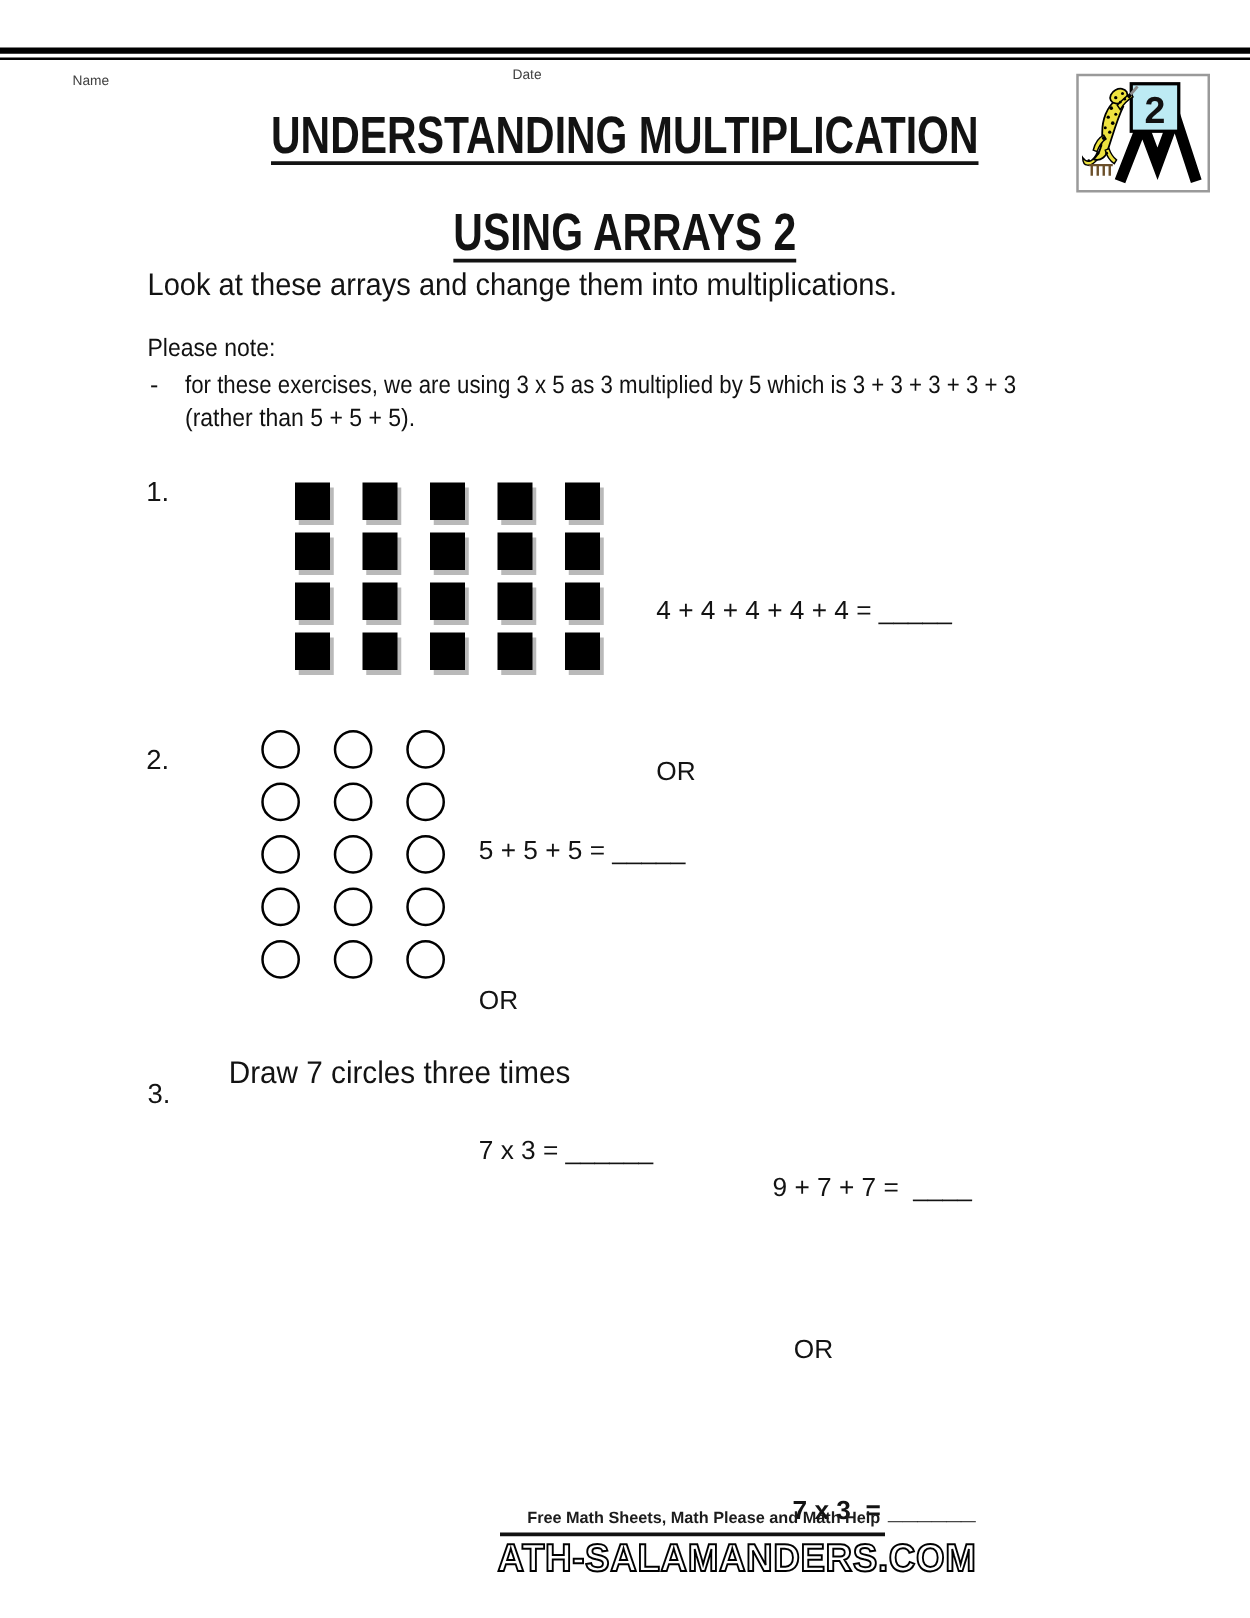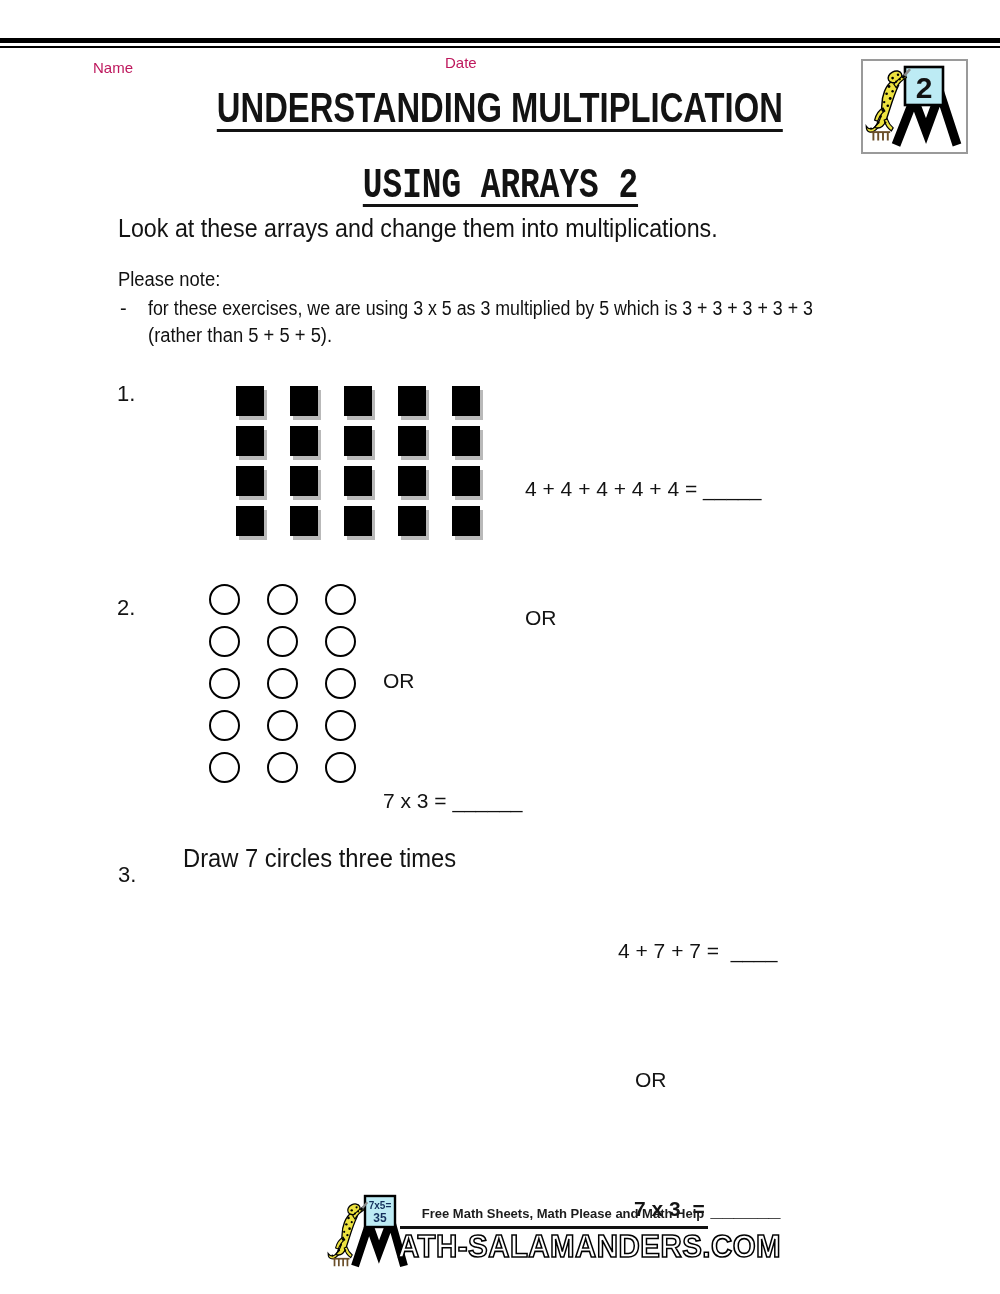--- a/index.html
+++ b/index.html
@@ -4,30 +4,30 @@
 <style>
   html,body{margin:0;padding:0;background:#fff;}
   .page{
     position:relative;width:1000px;height:1294px;background:#fff;overflow:hidden;
     font-family:"Liberation Sans", sans-serif;color:var(--ink,#111);
   }
   .topbar{
     position:absolute;left:0;top:38px;width:1000px;height:3px;
     border-top:5px solid #000;border-bottom:2px solid #000;background:#fff;
   }
-  .field-label{position:absolute;font-size:15px;color:#be185d;margin-left:35px;}
+  .field-label{position:absolute;font-size:11px;color:#404040;}
   .name-label{left:58px;top:59px;}
   .date-label{left:410px;top:54px;}
 
   .badge-box{position:absolute;left:861px;top:59px;width:103px;height:91px;
     border:2px solid #9a9a9a;background:#fff;}
 
   .title-row{position:absolute;left:0;width:1000px;text-align:center;}
   .title-row.t1{top:84px;}
-  .title-row.t2{top:162px;font-family:Liberation Mono, monospace;}
+  .title-row.t2{top:162px;}
   .title-text{
     display:inline-block;font-size:42px;font-weight:700;letter-spacing:0px;
     transform:scaleX(0.78);transform-origin:center;
     text-decoration:underline;text-decoration-thickness:3px;text-underline-offset:7px;
     white-space:nowrap;color:#131313;
   }
   .intro{position:absolute;left:118px;top:214px;font-size:25px;
     transform:scaleX(0.93);transform-origin:left;white-space:nowrap;color:#131313;}
   .note-heading{position:absolute;left:118px;top:268px;font-size:20px;
     transform:scaleX(0.92);transform-origin:left;white-space:nowrap;}
@@ -190,38 +190,30 @@
       <div class="cell"></div>
       <div class="cell"></div>
       <div class="cell"></div>
       <div class="cell"></div>
       <div class="cell"></div>
       <div class="cell"></div>
       <div class="cell"></div>
       <div class="cell"></div>
     </div>
   <div class="eqs eqs-2">
+    <div class="eq-sum">5 + 5 + 5 = _____</div>
     <div class="eq-or">OR</div>
     <div class="eq-product">7 x 3 = ______</div>
   </div>
 
   <span class="prob-num num-3">3.</span>
   <div class="prompt-3">Draw 7 circles three times</div>
   <div class="eqs eqs-3">
-    <div class="eq-sum">4 + 7 + 7 =  ____</div>
+    <div class="eq-sum">9 + 7 + 7 =  ____</div>
     <div class="eq-or">OR</div>
     <div class="eq-product">7 x 3  = ______</div>
   </div>
 
-  <div class="footer-logo">
-    <svg width="100" height="76" viewBox="0 0 100 76">
-      <path d="M28,72 L42,30 L52,58 L64,26 L77,72" fill="none" stroke="#000" stroke-width="8"></path>
-      <rect x="38" y="2" width="30" height="31" style="fill:var(--accent-cyan,#BDEBF4)" stroke="#000" stroke-width="2.4"></rect>
-      <text x="53" y="15" font-size="10" font-weight="700" fill="#14305c" text-anchor="middle">7x5=</text>
-      <text x="53" y="28" font-size="12" font-weight="700" fill="#14305c" text-anchor="middle">35</text>
-      <use href="#sala" x="0" y="6" width="43" height="68"></use>
-    </svg>
-  </div>
   <div class="footer-tagline">Free Math Sheets, Math Please and Math Help</div>
   <div class="footer-rule"></div>
   <div class="footer-brand">ATH-SALAMANDERS.COM</div>
 
 </div>
 
 </body></html>

